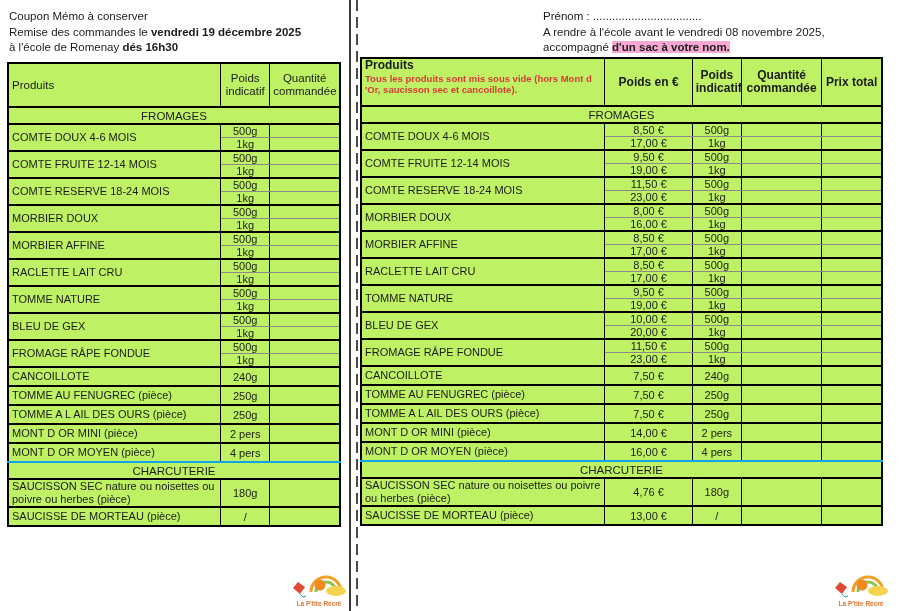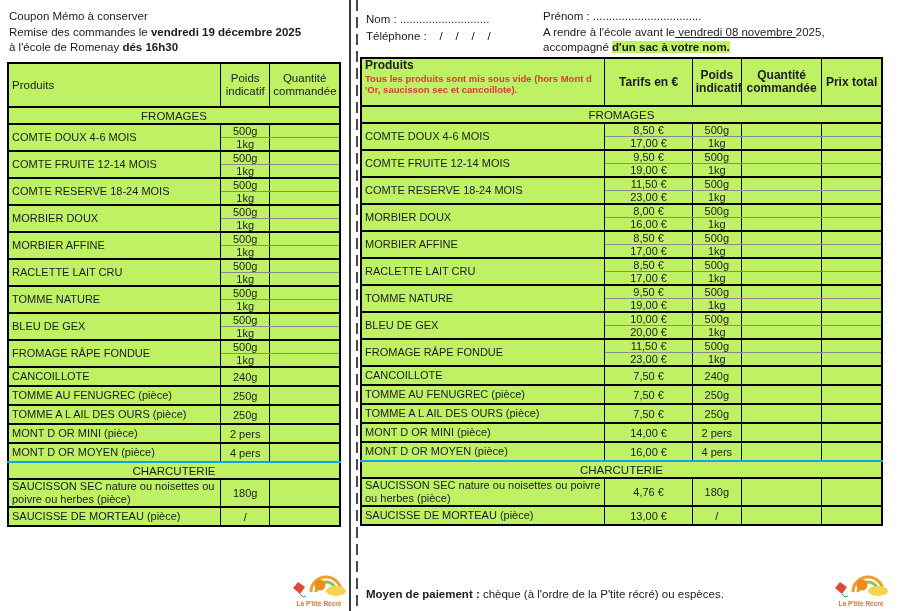--- a/index.html
+++ b/index.html
@@ -9,21 +9,21 @@
   }
   
   .divider-solid{position:absolute;left:349px;top:0;width:2px;height:611px;background:#3a3a3a;}
   .divider-dashed{position:absolute;left:356px;top:0;width:2px;height:611px;
     background:repeating-linear-gradient(to bottom,#4a4a4a 0 11px,transparent 11px 17px);}
   
   .memo-block{position:absolute;left:9px;top:9px;font-size:11.5px;line-height:15.5px;white-space:pre;}
   .memo-block b{font-weight:bold;}
   .form-col-a{position:absolute;left:366px;top:11px;font-size:11.5px;line-height:17px;white-space:pre;}
   .form-col-b{position:absolute;left:543px;top:9px;font-size:11.5px;line-height:15.5px;white-space:pre;width:350px;}
-  .u{text-decoration:underline;}
+  .u{}
   .hl{font-weight:bold;}
   
   table.coupon{border-collapse:collapse;table-layout:fixed;position:absolute;background:#bef264;}
   table.coupon{border:2px solid #000;}
   table.coupon td,table.coupon th{border:1px solid #000;padding:0 3px;overflow:hidden;}
   table.left-table{left:7px;top:62px;width:334px;}
   table.right-table{left:360px;top:57px;width:523px;}
   table.left-table thead th{height:42px;font-weight:normal;font-size:11.5px;}
   table.right-table thead th{height:46px;font-weight:bold;font-size:12px;}
   thead th{border-bottom:2px solid #000 !important;vertical-align:middle;text-align:center;line-height:13px;}
@@ -206,42 +206,40 @@
       <path d="M20 20 a15 15 0 0 1 30 0" fill="none" stroke="#f0a028" stroke-width="3"></path>
       <path d="M25 20 a10 10 0 0 1 20 0" fill="none" stroke="#8cc455" stroke-width="3"></path>
       <ellipse cx="45" cy="19" rx="10" ry="5" fill="#f4d44f"></ellipse>
       <circle cx="29" cy="13" r="5.5" fill="#f08a1e"></circle>
       <polygon points="7,10 14,15 9,22 2,16" fill="#df4a36"></polygon>
       <polyline points="9,22 12,25 15,24" fill="none" stroke="#2a9d96" stroke-width="1"></polyline>
     </svg>
     <div class="logo-text">La P'tite Récré</div>
   </div>
 
-  <div class="form-col-a"><span>Nom : </span><span>............................</span>
-<span>Téléphone : </span><span>   /    /    /    /</span></div>
 
   <div class="form-col-b"><span>Prénom : </span><span>..................................</span>
 <span>A rendre à l'école avant le</span><span class="u"> vendredi 08 novembre </span><span>2025,</span>
-<span>accompagné </span><span class="hl" id="bag-highlight" style="background: #bef264;">d'un sac à votre nom.</span></div>
+<span>accompagné </span><span class="hl" id="bag-highlight" style="background: #f9a8d4;">d'un sac à votre nom.</span></div>
 
   <table class="coupon right-table">
     <colgroup>
         <col style="width:243px">
         <col style="width:87px">
         <col style="width:49px">
         <col style="width:80px">
         <col style="width:60px">
       </colgroup>
     <thead>
       <tr>
         <th class="prod-h-r">
           <div>Produits</div>
           <div class="red-note" id="vacuum-note" style="color: rgb(217, 58, 58);">Tous les produits sont mis sous vide (hors Mont d 'Or, saucisson sec et cancoillote).</div>
         </th>
-        <th>Tarifs en €</th>
+        <th>Poids en €</th>
         <th>Poids indicatif</th>
         <th>Quantité commandée</th>
         <th>Prix total</th>
       </tr>
     </thead>
     <tbody id="right-tbody">
         <tr class="section-row">
           <td colspan="5">FROMAGES</td>
         </tr>
         <tr class="sub group-start">
@@ -409,21 +407,20 @@
         <tr class="single group-start">
           <td class="name-cell">SAUCISSE DE MORTEAU (pièce)</td>
           <td class="val-cell">13,00 €</td>
           <td class="val-cell">/</td>
           <td class="val-cell"></td>
           <td class="val-cell"></td>
         </tr>
       </tbody>
   </table>
 
-  <div class="right-footer"><b>Moyen de paiement : </b><span>chèque (à l'ordre de la P'tite récré) ou espèces.</span></div>
 
   <div class="logo logo-right">
     <svg width="56" height="27" viewBox="0 0 56 27">
       <path d="M20 20 a15 15 0 0 1 30 0" fill="none" stroke="#f0a028" stroke-width="3"></path>
       <path d="M25 20 a10 10 0 0 1 20 0" fill="none" stroke="#8cc455" stroke-width="3"></path>
       <ellipse cx="45" cy="19" rx="10" ry="5" fill="#f4d44f"></ellipse>
       <circle cx="29" cy="13" r="5.5" fill="#f08a1e"></circle>
       <polygon points="7,10 14,15 9,22 2,16" fill="#df4a36"></polygon>
       <polyline points="9,22 12,25 15,24" fill="none" stroke="#2a9d96" stroke-width="1"></polyline>
     </svg>

